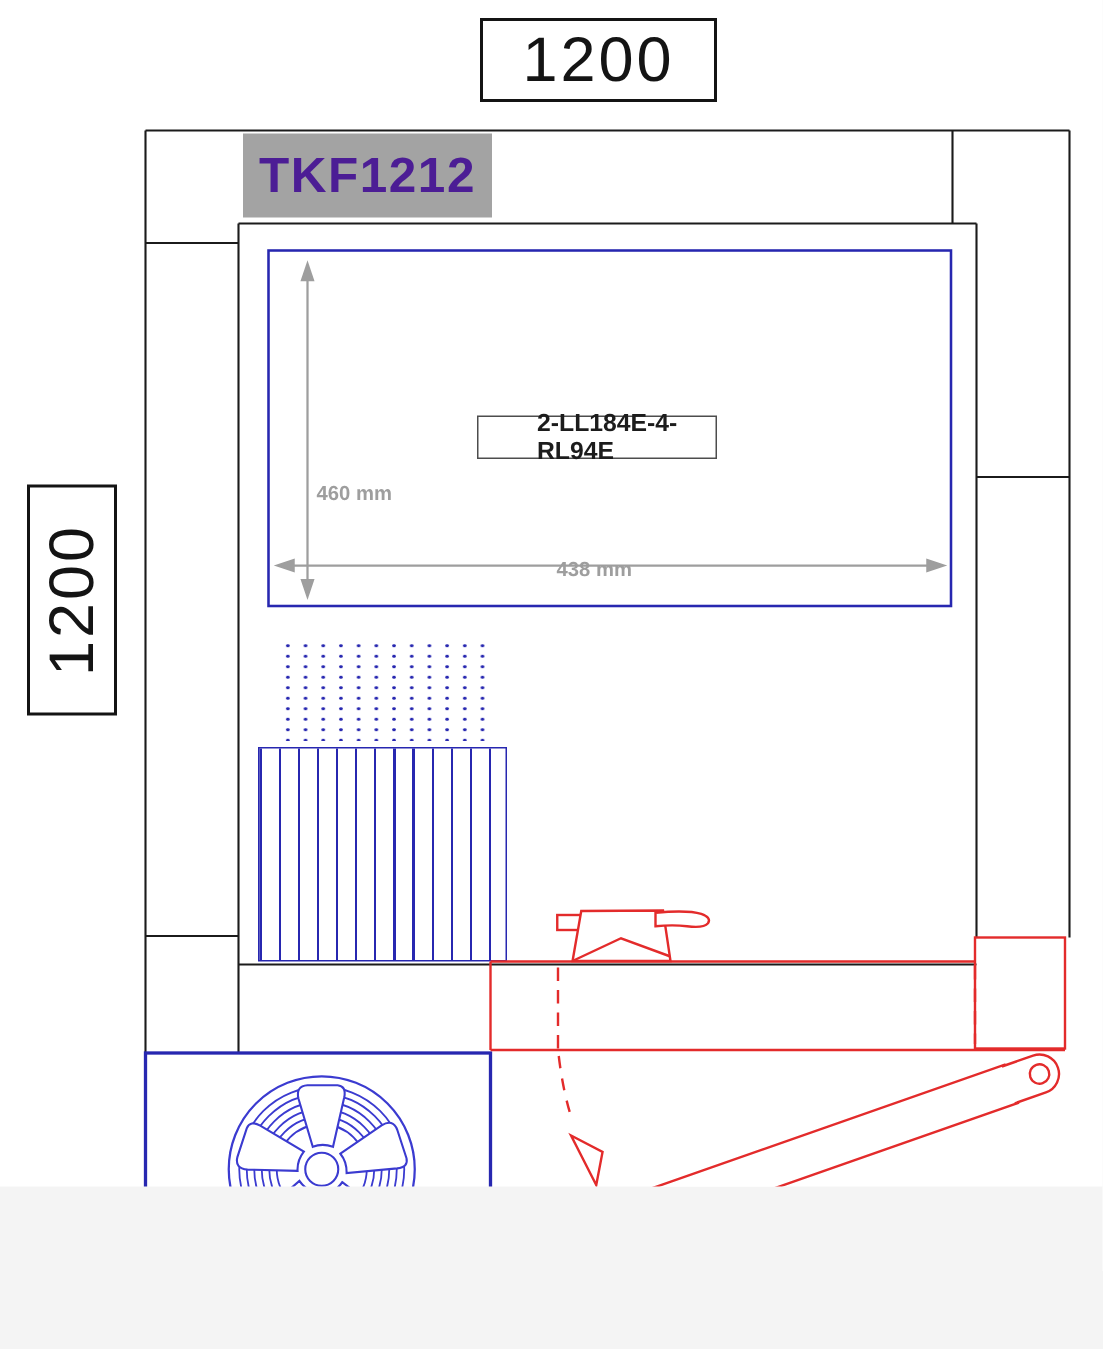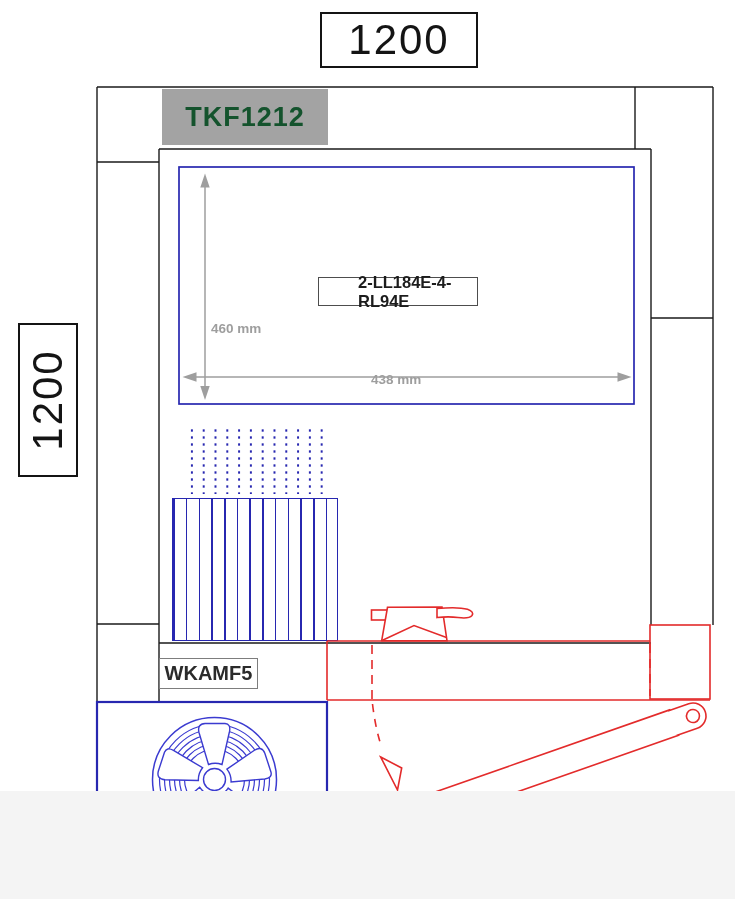--- a/index.html
+++ b/index.html
@@ -41,21 +41,21 @@
   .dimhead{fill:var(--dim_gray);stroke:none;}
 
   
   .lbl{position:absolute;display:flex;align-items:center;justify-content:center;background:#fff;}
   #top-dim{left:320px;top:12px;width:158px;height:56px;border:2px solid #141414;
     font-size:42px;color:#141414;letter-spacing:2px;}
   #left-dim{left:18px;top:323px;width:60px;height:154px;border:2px solid #141414;
     font-size:42px;color:#141414;letter-spacing:2px;}
   #left-dim span{transform:rotate(-90deg);white-space:nowrap;}
   #unit-panel{left:162px;top:89px;width:166px;height:56px;background:var(--panel_gray);
-    color:#14532d;font-weight:bold;font-size:27px;letter-spacing:1px;border:none;}
+    color:#4c1d95;font-weight:bold;font-size:33px;letter-spacing:1px;border:none;}
   #heater-label{left:318px;top:277px;width:160px;height:29px;border:1.3px solid #4d4d4d;
     font-weight:bold;font-size:16.5px;color:#1c1c1c;padding-left:39px;}
   #filter-label{left:159px;top:658px;width:99px;height:31px;border:1.5px solid #7d7d7d;
     font-weight:bold;font-size:20px;color:#2b2b2b;}
   .dimtext{position:absolute;font-weight:bold;font-size:13.5px;color:var(--dim_gray);background:transparent;margin-top:13px;}
   #dim-460{left:211px;top:308px;}
   #dim-893{left:371px;top:359px;}
 </style>
 </head>
 <body>
@@ -148,20 +148,17 @@
   </div>
 
   <div class="lbl" id="unit-panel">
     <span>TKF1212</span>
   </div>
 
   <div class="lbl" id="heater-label">
     <span>2-LL184E-4-RL94E</span>
   </div>
 
-  <div class="lbl" id="filter-label">
-    <span>WKAMF5</span>
-  </div>
 
   <div class="dimtext" id="dim-460">460 mm</div>
   <div class="dimtext" id="dim-893">438 mm</div>
 
 </div>
 
 </body></html>

